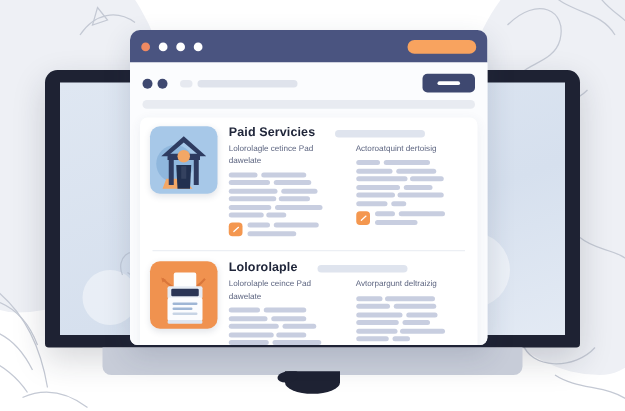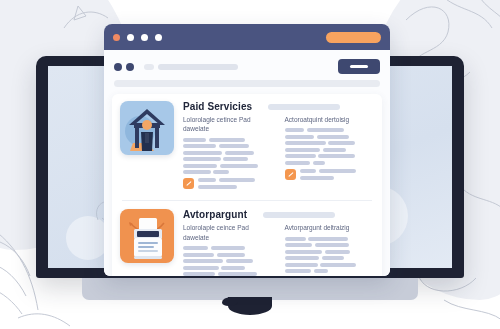--- a/index.html
+++ b/index.html
@@ -293,21 +293,21 @@
               <rect x="17" y="22" width="22" height="6" rx="1" fill="#2b3556"></rect>
               <rect x="14" y="29" width="28" height="19" rx="2" fill="#fbfcfe"></rect>
               <rect x="18" y="33" width="20" height="2" rx="1" fill="#9fb6d5"></rect>
               <rect x="18" y="37" width="16" height="2" rx="1" fill="#9fb6d5"></rect>
               <rect x="18" y="41" width="20" height="2" rx="1" fill="#c7d4e5"></rect>
               <rect x="14" y="47" width="28" height="3" rx="1.5" fill="#dfe6f0"></rect>
             </svg>
           </div>
           <div class="body">
             <div class="head">
-              <h3>Avtorpargunt</h3>
+              <h3>Lolorolaple</h3>
               <span class="hbar"></span>
             </div>
             <div class="cols">
               <div class="col">
                 <p>Lolorolaple ceince Pad dawelate</p>
                 <div class="lines">
                     <span class="ln" style="width: 28%;"></span>
                     <span class="ln" style="width: 38%;"></span>
                     <span class="ln" style="width: 35%;"></span>
                     <span class="ln" style="width: 32%;"></span>

